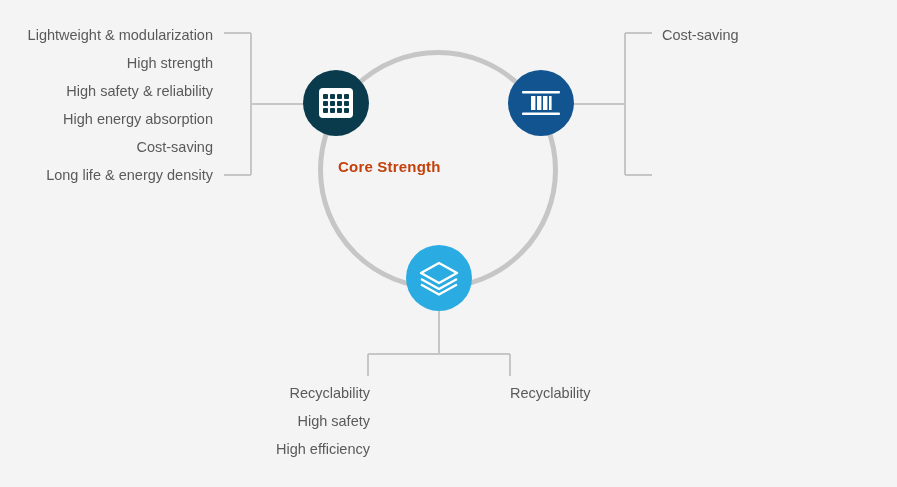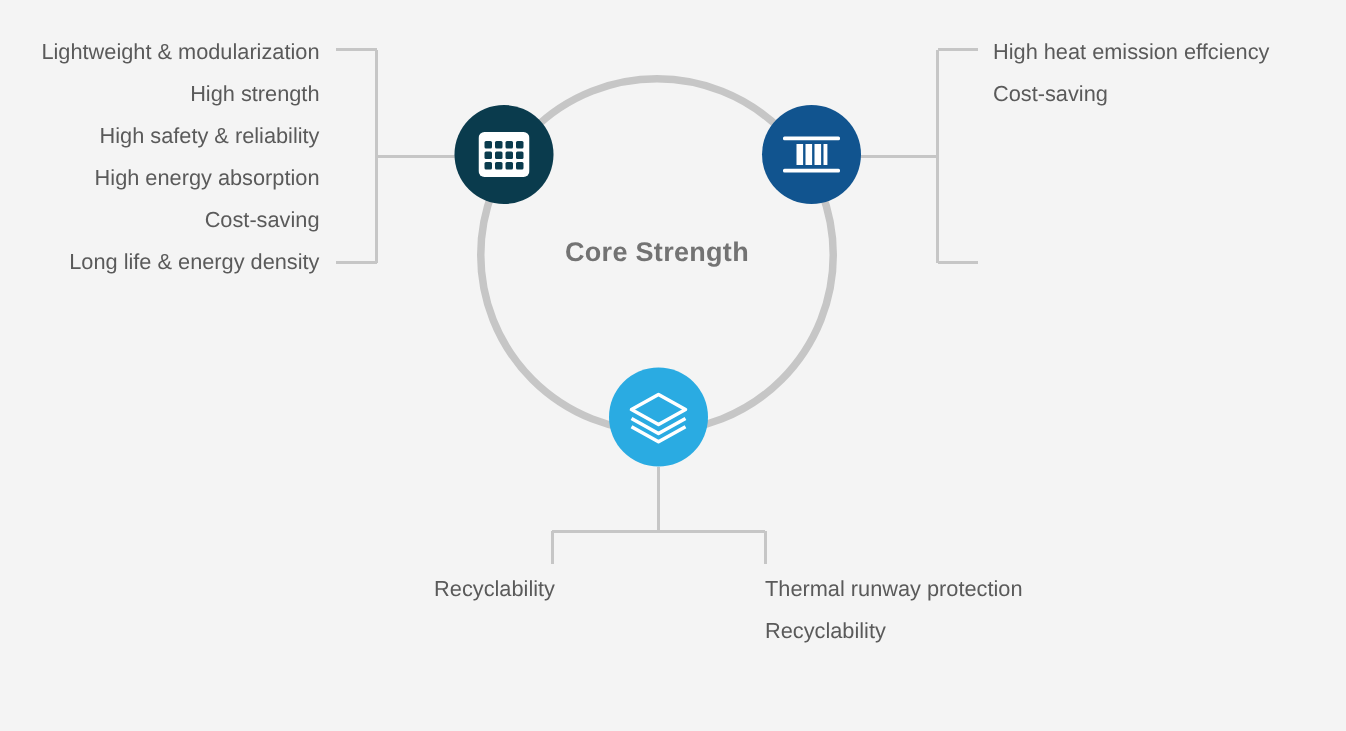--- a/index.html
+++ b/index.html
@@ -35,24 +35,24 @@
     height: 240px;
     border-radius: 50%;
     border: 5px solid #c6c6c6;
     box-sizing: border-box;
   }
   .core-label {
     position: absolute;
     left: 338px;
     top: 158px;
     width: 200px;
-    text-align: center;
-    font-size: 18px;
+    text-align: left;
+    font-size: 15px;
     font-weight: bold;
-    color: #737373;
+    color: #c2410c;
     letter-spacing: 0.2px;
   }
 
   
   .node {
     position: absolute;
     width: 66px;
     height: 66px;
     border-radius: 50%;
     display: flex;
@@ -176,26 +176,26 @@
   <div class="list" id="list-structure">
     <div>Lightweight &amp; modularization</div>
     <div>High strength</div>
     <div>High safety &amp; reliability</div>
     <div>High energy absorption</div>
     <div>Cost-saving</div>
     <div>Long life &amp; energy density</div>
   </div>
 
   <div class="list" id="list-thermal">
-    <div>High heat emission effciency</div>
     <div>Cost-saving</div>
   </div>
 
   <div class="list" id="list-material-left">
     <div>Recyclability</div>
+    <div>High safety</div>
+    <div>High efficiency</div>
   </div>
 
   <div class="list" id="list-material-right">
-    <div>Thermal runway protection</div>
     <div>Recyclability</div>
   </div>
 
 </div>
 
 </body></html>

